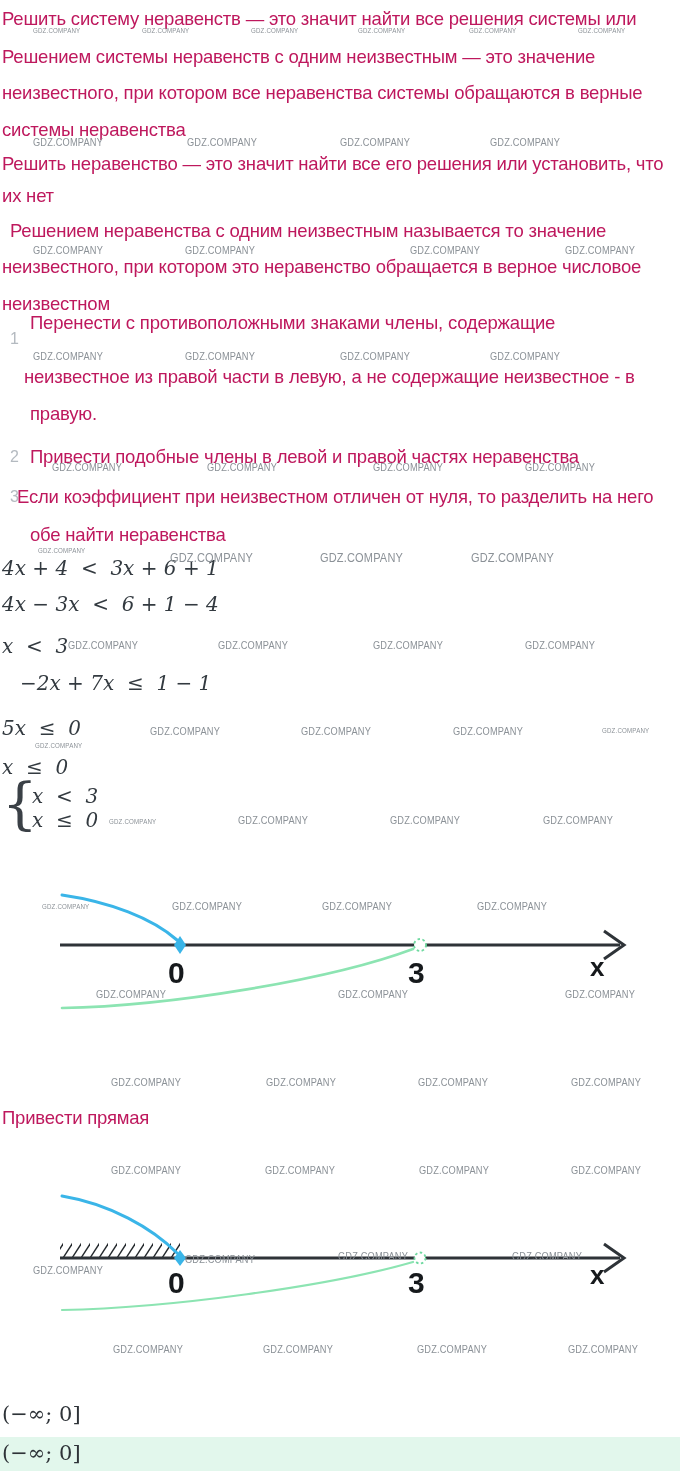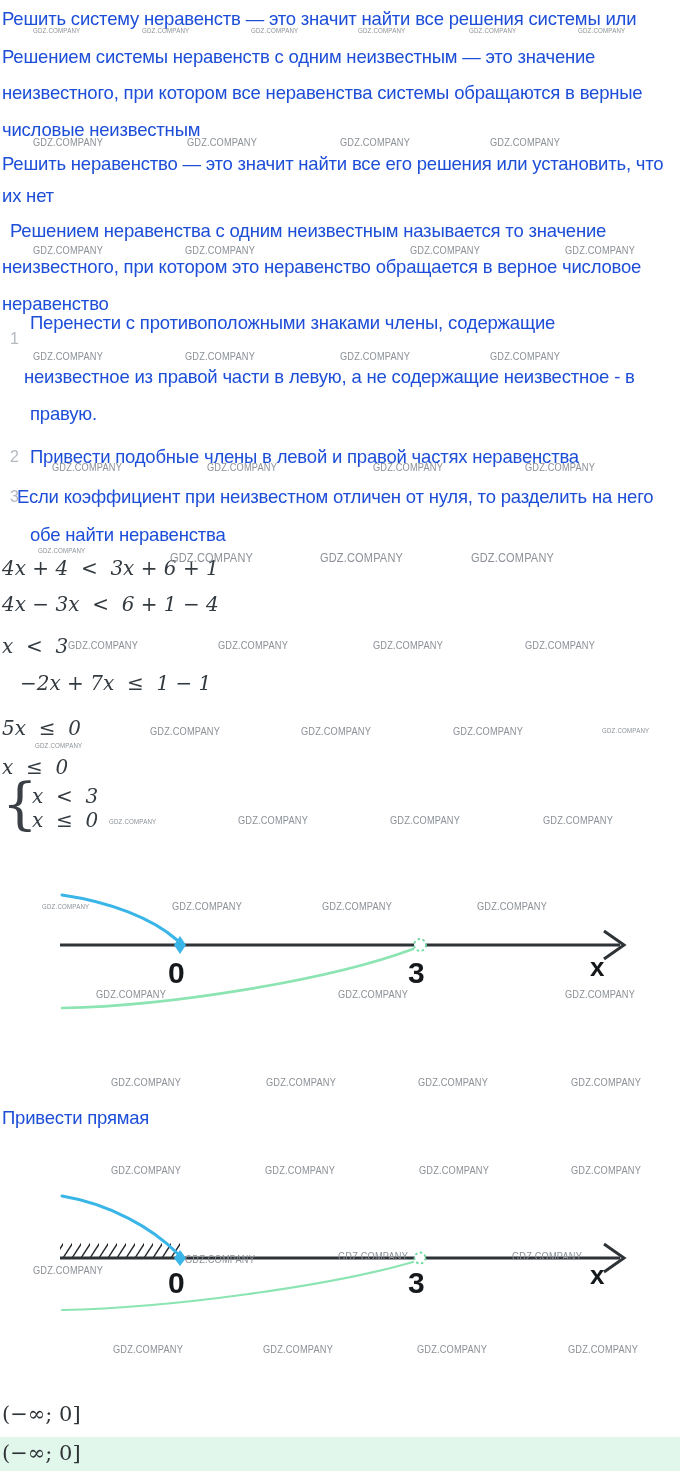--- a/index.html
+++ b/index.html
@@ -1,18 +1,18 @@
 <!DOCTYPE html>
 <html><head>
 <meta charset="utf-8">
 <style>
   html,body{margin:0;padding:0;}
   body{width:680px;height:1471px;position:relative;background:#ffffff;overflow:hidden;
        font-family:"Liberation Sans",sans-serif;}
-  .t{position:absolute;font-size:18.5px;line-height:1.2;color:#1d4ed8;white-space:nowrap;
+  .t{position:absolute;font-size:18.5px;line-height:1.2;color:#be185d;white-space:nowrap;
      font-family:"Liberation Sans",sans-serif;letter-spacing:-0.2px;}
   .num{position:absolute;font-size:16px;color:#b4bac0;font-family:"Liberation Sans",sans-serif;}
   .wm{position:absolute;color:#8b9197;font-family:"Liberation Sans",sans-serif;white-space:nowrap;
       display:inline-block;transform:scaleX(.88);transform-origin:left top;letter-spacing:.2px;}
   .wm.xs{font-size:7px;}
   .wm.m{font-size:10.5px;}
   .wm.l{font-size:12.5px;}
   .math{position:absolute;font-family:"DejaVu Serif",serif;font-style:italic;font-size:20px;
         color:#333a40;white-space:pre;}
   .brace{position:absolute;font-family:"DejaVu Serif",serif;font-size:56px;font-weight:200;
@@ -24,26 +24,26 @@
   .answer{position:absolute;font-family:"DejaVu Serif",serif;font-size:21px;color:#2e3338;white-space:pre;}
   .answer-row{position:absolute;left:0;width:680px;height:34px;}
   svg{position:absolute;left:0;}
 </style>
 </head>
 <body>
 
 <div class="t" style="left:2px;top:8px">Решить систему неравенств — это значит найти все решения системы или</div>
 <div class="t" style="left:2px;top:46px">Решением системы неравенств с одним неизвестным — это значение</div>
 <div class="t" style="left:2px;top:82px">неизвестного, при котором все неравенства системы обращаются в верные</div>
-<div class="t" style="left:2px;top:119px">числовые неизвестным</div>
+<div class="t" style="left:2px;top:119px">системы неравенства</div>
 <div class="t" style="left:2px;top:153px">Решить неравенство — это значит найти все его решения или установить, что</div>
 <div class="t" style="left:2px;top:185px">их нет</div>
 <div class="t" style="left:10px;top:220px">Решением неравенства с одним неизвестным называется то значение</div>
 <div class="t" style="left:2px;top:256px">неизвестного, при котором это неравенство обращается в верное числовое</div>
-<div class="t" style="left:2px;top:293px">неравенство</div>
+<div class="t" style="left:2px;top:293px">неизвестном</div>
 
 <div class="num" style="left:10px;top:330px">1</div>
 <div class="t" style="left:30px;top:312px">Перенести с противоположными знаками члены, содержащие</div>
 <div class="t" style="left:24px;top:366px">неизвестное из правой части в левую, а не содержащие неизвестное - в</div>
 <div class="t" style="left:30px;top:403px">правую.</div>
 
 <div class="num" style="left:10px;top:448px">2</div>
 <div class="t" style="left:30px;top:446px">Привести подобные члены в левой и правой частях неравенства</div>
 
 <div class="num" style="left:10px;top:488px">3</div>

